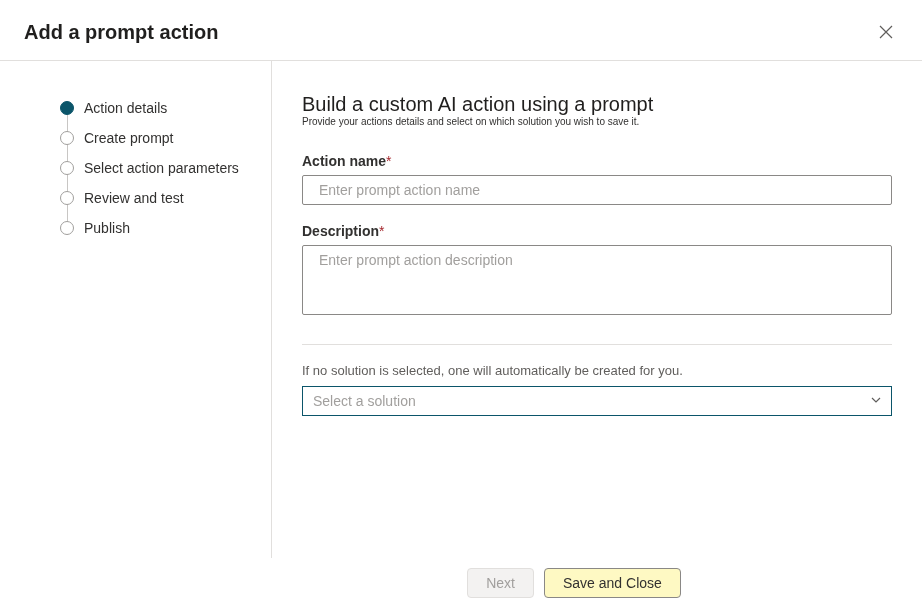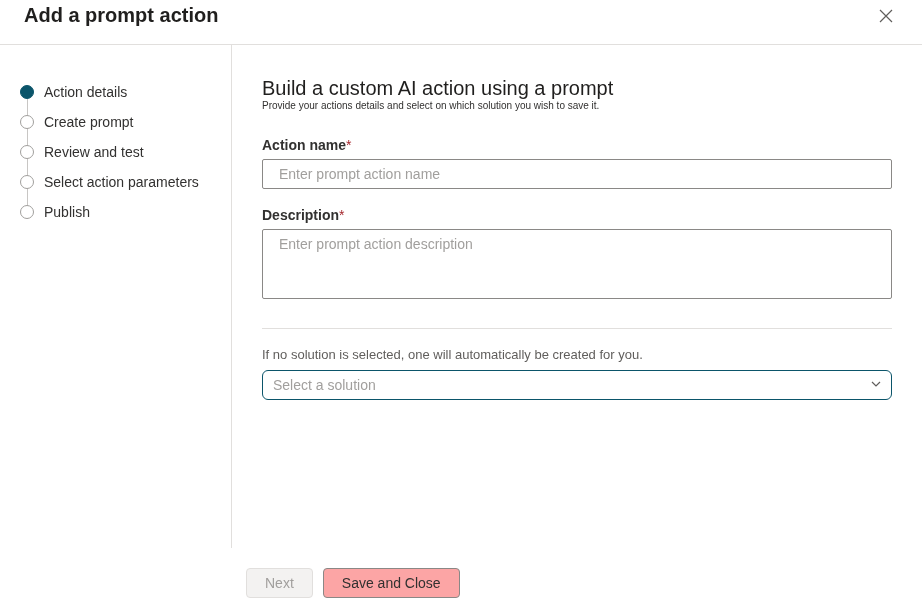--- a/index.html
+++ b/index.html
@@ -9,22 +9,22 @@
       color: #323130;
       background: #fff;
       width: 922px;
       height: 612px;
       overflow: hidden;
       position: relative;
     }
     .header {
       display: flex;
       justify-content: space-between;
-      align-items: flex-start;
-      padding: 4px 24px 16px 24px;
+      align-items: flex-end;
+      padding: 20px 24px 16px 24px;
       border-bottom: 1px solid #e1dfdd;
       gap: 20px;
     }
     .header h1 {
       font-size: 20px;
       font-weight: 600;
       color: #201f1e;
     }
     .close-btn {
       background: none;
@@ -38,20 +38,21 @@
       color: #605e5c;
     }
     .body {
       display: flex;
       height: calc(100% - 57px - 52px);
     }
     .sidebar {
       width: 232px;
       padding: 32px 16px 16px 20px;
       border-right: 1px solid #e1dfdd;
+      margin-left: 40px;
     }
     .step-list {
       list-style: none;
       position: relative;
     }
     .step {
       display: flex;
       align-items: center;
       gap: 10px;
       padding: 7px 0;
@@ -142,21 +143,21 @@
       height: 70px;
       resize: none;
     }
     .select-wrapper {
       position: relative;
       width: 100%;
     }
     .select-input {
       width: 100%;
       border: 1px solid #0b556a;
-      border-radius: 6px;
+      border-radius: 0;
       padding: 6px 30px 6px 10px;
       font-size: 14px;
       font-family: inherit;
       color: #a19f9d;
       background: #fff;
       text-align: left;
       cursor: pointer;
     }
     .select-chevron {
       position: absolute;
@@ -171,32 +172,32 @@
       border-top: 1px solid #e1dfdd;
       margin: 26px 0 18px 0;
     }
     .footer {
       position: absolute;
       bottom: 0;
       right: 0;
       left: 226px;
       padding: 10px 20px 14px 20px;
       display: flex;
-      justify-content: flex-start;
+      justify-content: center;
       gap: 10px;
       background: #fff;
     }
     .btn {
       padding: 6px 18px;
       border-radius: 4px;
       font-size: 14px;
       font-family: inherit;
       cursor: pointer;
       border: 1px solid #8a8886;
-      background: #fca5a5;
+      background: #fef9c3;
       color: #323130;
     }
     .btn:disabled {
       color: #a19f9d;
       border-color: #e1dfdd;
       background: #f3f2f1;
       cursor: not-allowed;
     }
   </style>
 </head>
@@ -219,26 +220,26 @@
         <span class="step-label">Action details</span>
         <span class="step-connector"></span>
       </li>
       <li class="step">
         <span class="step-indicator"></span>
         <span class="step-label">Create prompt</span>
         <span class="step-connector"></span>
       </li>
       <li class="step">
         <span class="step-indicator"></span>
+        <span class="step-label">Select action parameters</span>
+        <span class="step-connector"></span>
+      </li>
+      <li class="step">
+        <span class="step-indicator"></span>
         <span class="step-label">Review and test</span>
-        <span class="step-connector"></span>
-      </li>
-      <li class="step">
-        <span class="step-indicator"></span>
-        <span class="step-label">Select action parameters</span>
         <span class="step-connector"></span>
       </li>
       <li class="step">
         <span class="step-indicator"></span>
         <span class="step-label">Publish</span>
       </li>
     </ul>
   </nav>
 
   <main class="main">

